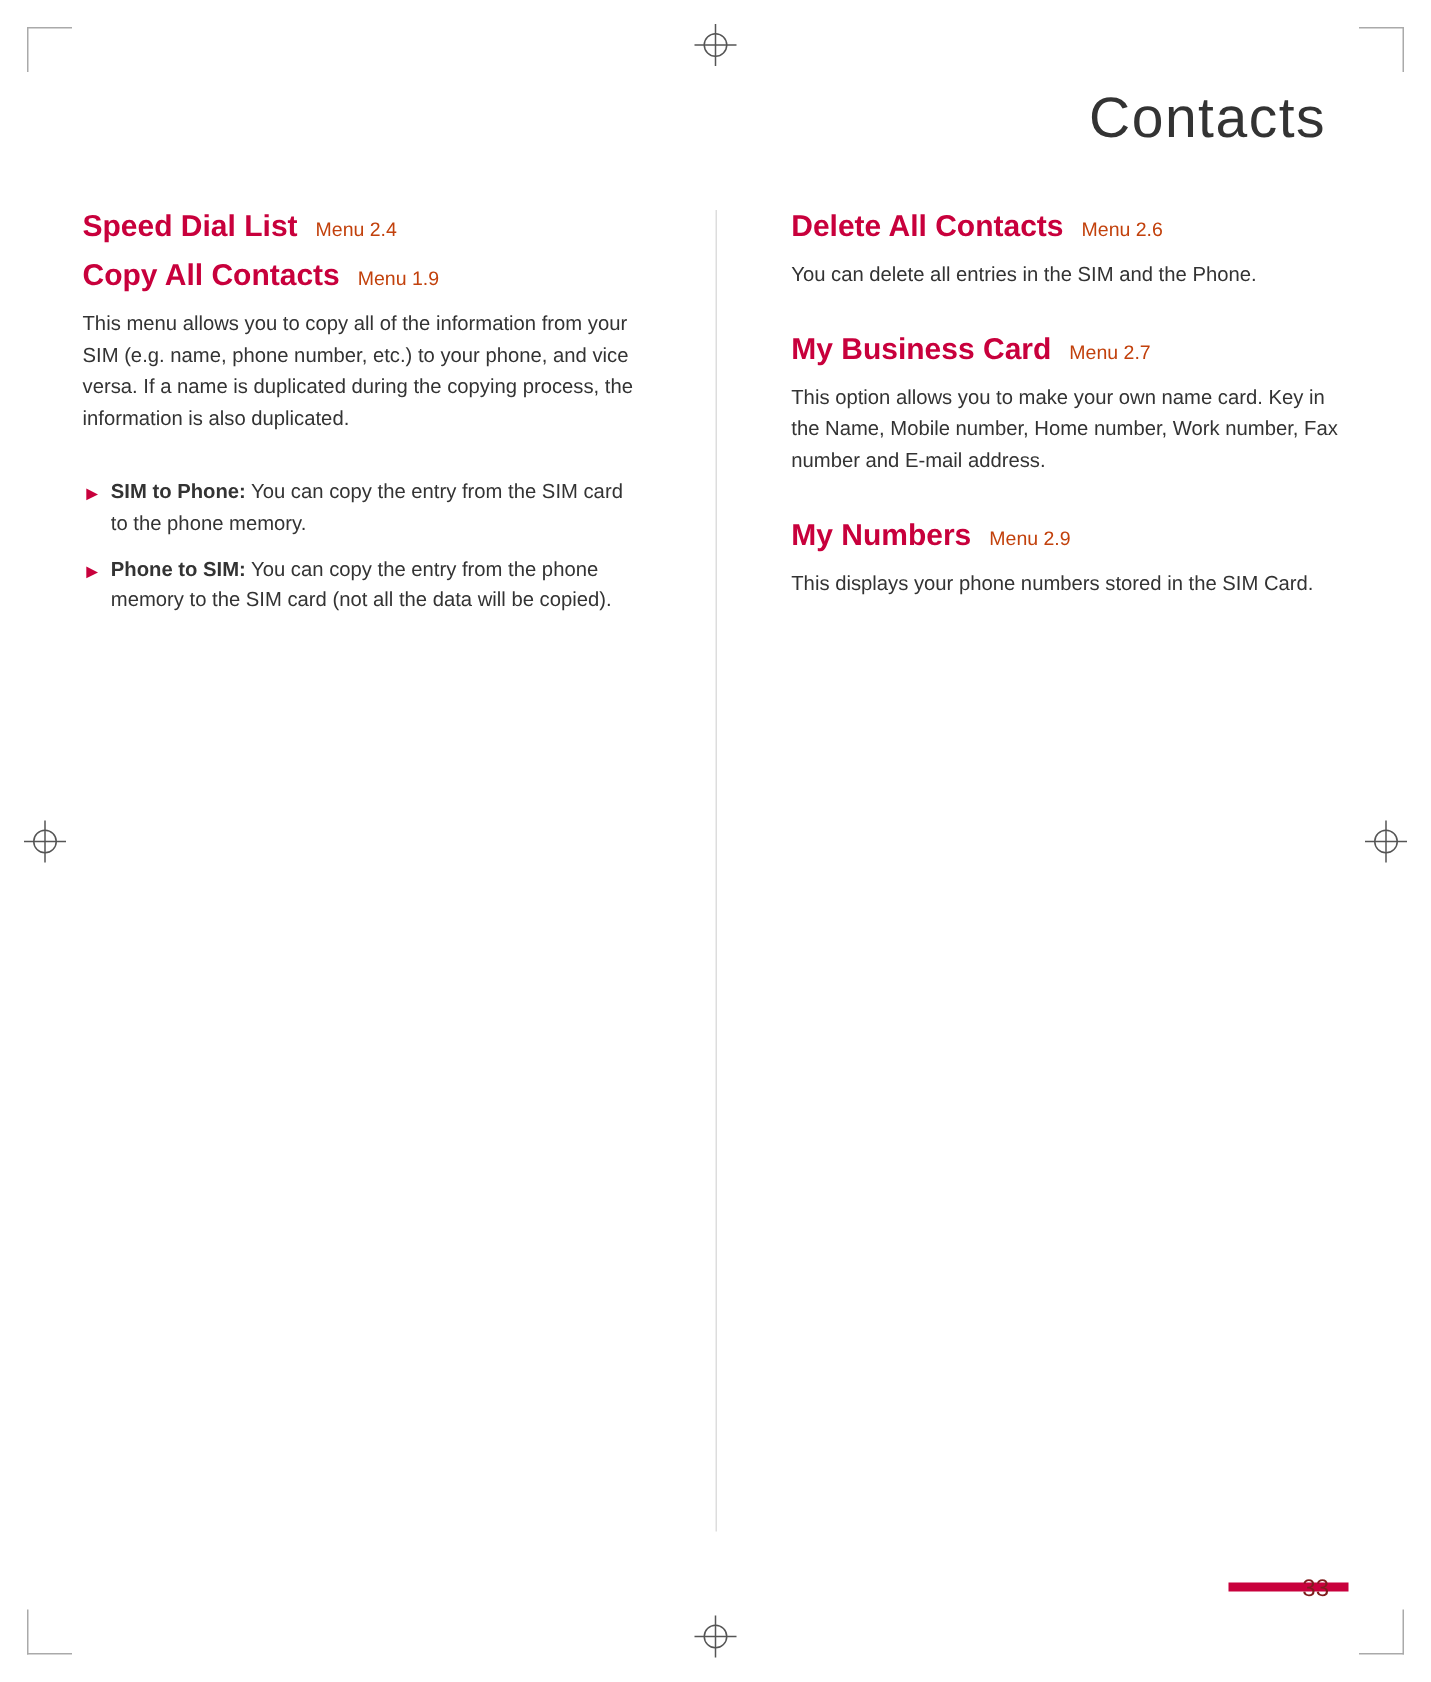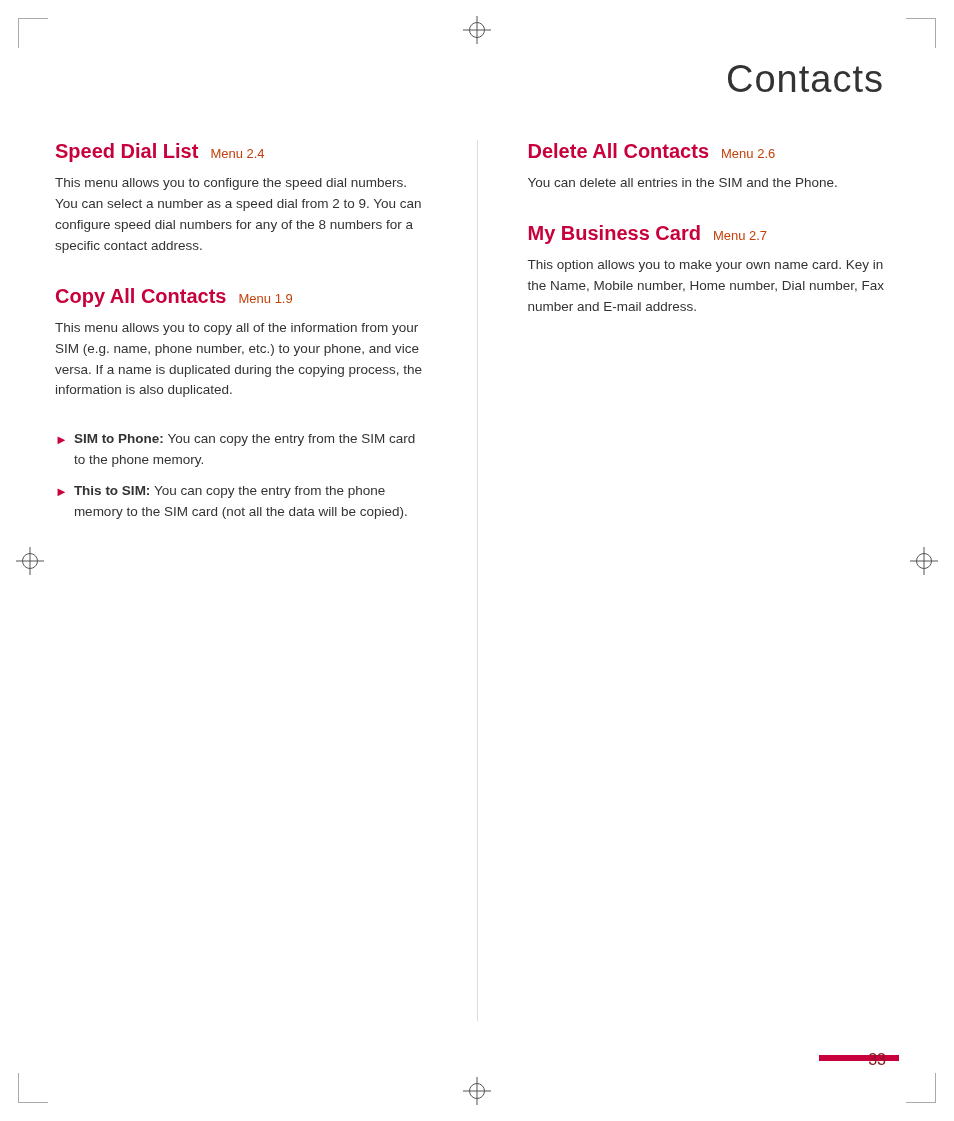--- a/index.html
+++ b/index.html
@@ -220,41 +220,40 @@
 
   <div class="content">
 
     <div class="col-left">
 
       <div>
         <div class="section-title">
           <span class="main-title">Speed Dial List</span>
           <span class="menu-num">Menu 2.4</span>
         </div>
-        <p class="section-body">This menu allows you to configure the speed dial numbers. You can select a number as a speed dial from 2 to 9. You can configure speed dial numbers for any of the 8 numbers for a specific contact address.</p>
       </div>
 
       <div>
         <div class="section-title">
           <span class="main-title">Copy All Contacts</span>
           <span class="menu-num">Menu 1.9</span>
         </div>
         <p class="section-body">This menu allows you to copy all of the information from your SIM (e.g. name, phone number, etc.) to your phone, and vice versa. If a name is duplicated during the copying process, the information is also duplicated.</p>
 
         <div class="bullet-item">
           <span class="bullet-arrow">►</span>
           <span class="bullet-text">
             <span class="bold-label">SIM to Phone:</span><span> You can copy the entry from the SIM card to the phone memory.</span>
           </span>
         </div>
 
         <div class="bullet-item">
           <span class="bullet-arrow">►</span>
           <span class="bullet-text">
-            <span class="bold-label">This to SIM:</span><span> You can copy the entry from the phone memory to the SIM card (not all the data will be copied).</span>
+            <span class="bold-label">Phone to SIM:</span><span> You can copy the entry from the phone memory to the SIM card (not all the data will be copied).</span>
           </span>
         </div>
       </div>
 
     </div>
 
     <div class="col-divider"></div>
 
     <div class="col-right">
 
@@ -264,24 +263,31 @@
           <span class="menu-num">Menu 2.6</span>
         </div>
         <p class="section-body">You can delete all entries in the SIM and the Phone.</p>
       </div>
 
       <div>
         <div class="section-title">
           <span class="main-title">My Business Card</span>
           <span class="menu-num">Menu 2.7</span>
         </div>
-        <p class="section-body">This option allows you to make your own name card. Key in the Name, Mobile number, Home number, Dial number, Fax number and E-mail address.</p>
-      </div>
-
-
+        <p class="section-body">This option allows you to make your own name card. Key in the Name, Mobile number, Home number, Work number, Fax number and E-mail address.</p>
+      </div>
+
+
+      <div>
+        <div class="section-title">
+          <span class="main-title">My Numbers</span>
+          <span class="menu-num">Menu 2.9</span>
+        </div>
+        <p class="section-body">This displays your phone numbers stored in the SIM Card.</p>
+      </div>
 
     </div>
   </div>
 
   <div class="red-bar"></div>
 
   <div class="page-number">33</div>
 
 </div>
 

